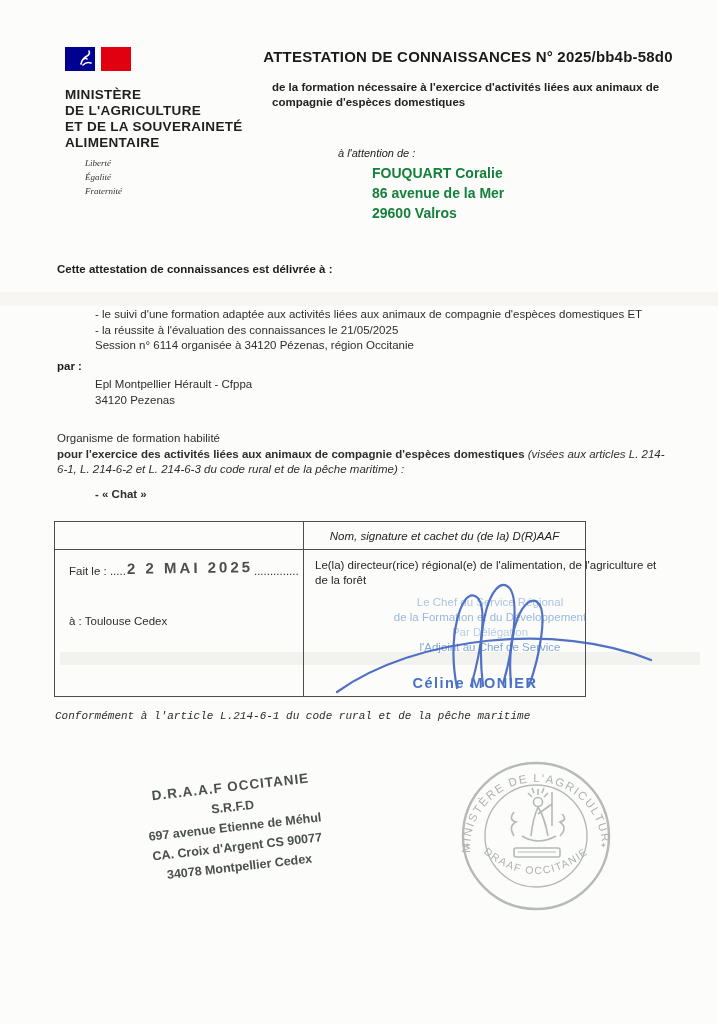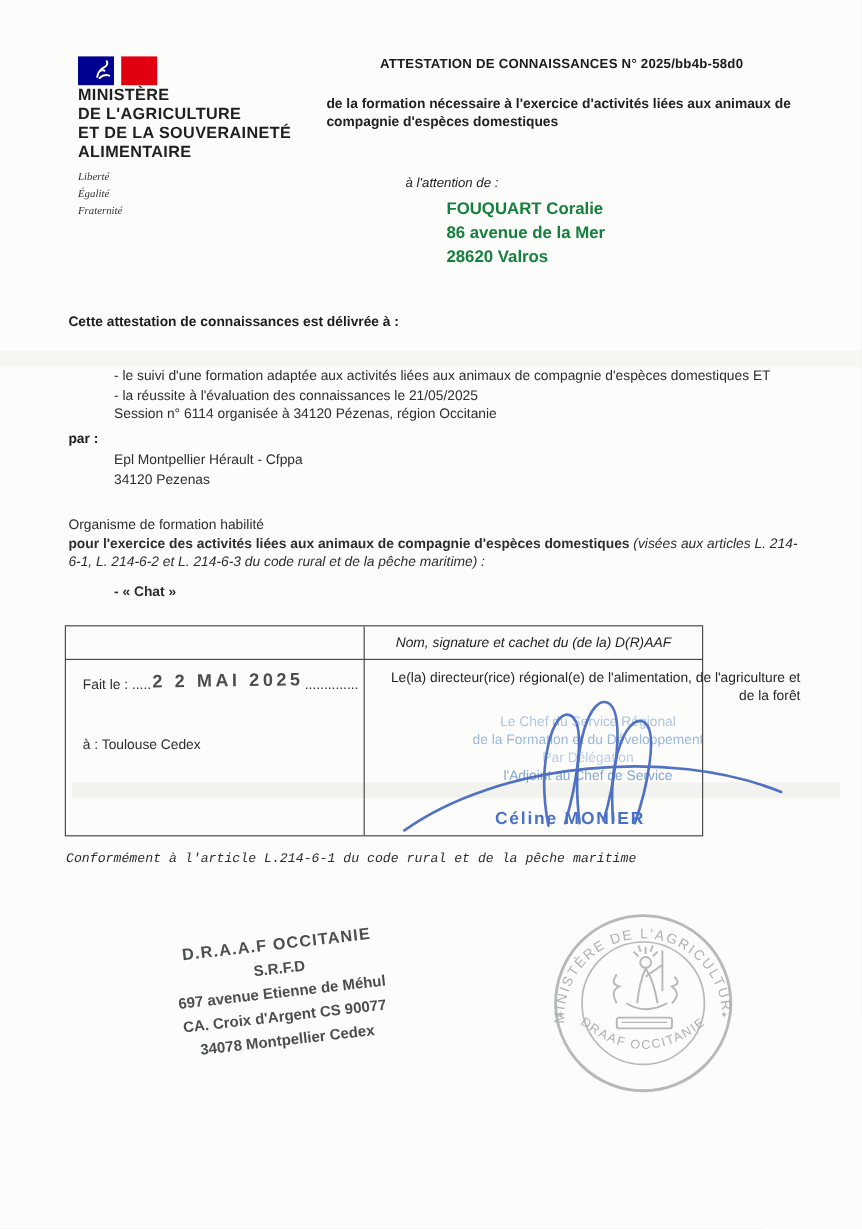--- a/index.html
+++ b/index.html
@@ -11,41 +11,41 @@
   .abs { position:absolute; }
 
   
   .flag { display:flex; width:66px; height:24px; }
   .flag .b { width:30px; height:24px; background:#000091; position:relative; }
   .flag .r { width:30px; height:24px; background:#e1000f; margin-left:6px; }
   .flag svg { position:absolute; right:2px; top:3px; }
   .ministry-name { font-weight:bold; font-size:13.5px; line-height:16px; letter-spacing:.3px; color:#1f1f1f; }
   .motto { font-family:"Liberation Serif", serif; font-style:italic; font-size:9px; line-height:14px; color:#333; }
 
-  .doc-title { width:460px; text-align:center; font-weight:bold; font-size:11px; color:#1a1a1a; letter-spacing:.2px; }
+  .doc-title { width:460px; text-align:center; font-weight:bold; font-size:15px; color:#1a1a1a; letter-spacing:.2px; }
   .doc-subtitle { width:410px; text-align:left; font-weight:bold; font-size:11.5px; line-height:15px; color:#222; }
 
   .attention { font-style:italic; font-size:11px; color:#222; }
   .recipient { font-weight:bold; font-size:14px; line-height:20px; color:#15803d; }
 
   
   .b115 { font-size:11.5px; line-height:15.5px; }
   .bold { font-weight:bold; }
   .ital { font-style:italic; }
   .para-heading { font-weight:bold; font-size:11.5px; color:#1d1d1d; }
 
   
   .sig-table { border:1px solid #4d4d4d; }
   .sig-table .divider { position:absolute; left:248px; top:0; bottom:0; width:1px; background:#4d4d4d; }
   .sig-table .header-line { position:absolute; left:0; right:0; top:27px; height:1px; background:#4d4d4d; }
   .th-right { position:absolute; left:249px; right:0; top:0; height:27px; display:flex; align-items:center; justify-content:center;
               font-style:italic; font-size:11.5px; color:#222; }
   .datestamp { font-weight:bold; font-size:15px; letter-spacing:3px; color:#4d4d4d; position:relative; top:-2px;
                display:inline-block; transform:rotate(-.8deg); margin:0 1px; }
-  .director { font-size:11.5px; line-height:15px; color:#262626;text-align:right; }
+  .director { font-size:11.5px; line-height:15px; color:#262626; }
   .delegation { text-align:center; font-size:11.5px; line-height:15px; color:#5e8fc9; }
   .delegation .dl0 { opacity:.50; } .delegation .dl1 { opacity:.62; }
   .delegation .dl2 { opacity:.42; } .delegation .dl3 { opacity:.78; }
   .signatory { font-weight:bold; font-size:14.5px; letter-spacing:1.5px; color:#4a71c9; text-align:center; }
 
   .legal { font-style:italic; font-size:11px; color:#2c2c2c;font-family:Liberation Mono, monospace; }
 
   
   .addr-stamp { width:270px; transform:rotate(-6.5deg); text-align:center; color:#4a504a;
                 font-size:12.5px; font-weight:600; line-height:20px; }
@@ -65,41 +65,41 @@
 
   <div class="abs" style="left:65px;top:47px">
     <div class="flag">
       <div class="b">
           <svg width="14" height="18" viewBox="0 0 14 18">
             <path d="M2 14 C3 9 6 7 8 6 C10 5 11 3 10 1 M4 15 C6 13 9 12 12 13 M5 9 c1 -1 2 -1 3 0" stroke="#ffffff" stroke-width="1.6" fill="none" stroke-linecap="round"></path>
           </svg>
         </div>
       <div class="r"></div>
     </div>
-    <div class="ministry-name" style="margin-top:0">
+    <div class="ministry-name" style="margin-top:16px">
       <div>MINISTÈRE</div>
       <div>DE L'AGRICULTURE</div>
       <div>ET DE LA SOUVERAINETÉ</div>
       <div>ALIMENTAIRE</div>
     </div>
-    <div class="motto" style="margin-top:5px;margin-left:0">
+    <div class="motto" style="margin-top:5px;margin-left:20px">
       <div>Liberté</div>
       <div>Égalité</div>
       <div>Fraternité</div>
     </div>
   </div>
 
   <div class="abs doc-title" style="left:238px;top:48px">ATTESTATION DE CONNAISSANCES N° 2025/bb4b-58d0</div>
   <div class="abs doc-subtitle" style="left:272px;top:80px">de la formation nécessaire à l'exercice d'activités liées aux animaux de compagnie d'espèces domestiques</div>
 
   <div class="abs attention" style="left:338px;top:147px">à l'attention de :</div>
   <div class="abs recipient" style="left:372px;top:163px">
     <div>FOUQUART Coralie</div>
     <div>86 avenue de la Mer</div>
-    <div>28620 Valros</div>
+    <div>29600 Valros</div>
   </div>
 
   <div class="abs para-heading" style="left:57px;top:263px">Cette attestation de connaissances est délivrée à :</div>
 
   <div class="abs b115" style="left:95px;top:307px;width:590px">
     <div>- le suivi d'une formation adaptée aux activités liées aux animaux de compagnie d'espèces domestiques ET</div>
     <div>- la réussite à l'évaluation des connaissances le 21/05/2025</div>
     <div>Session n° 6114 organisée à 34120 Pézenas, région Occitanie</div>
   </div>
 

